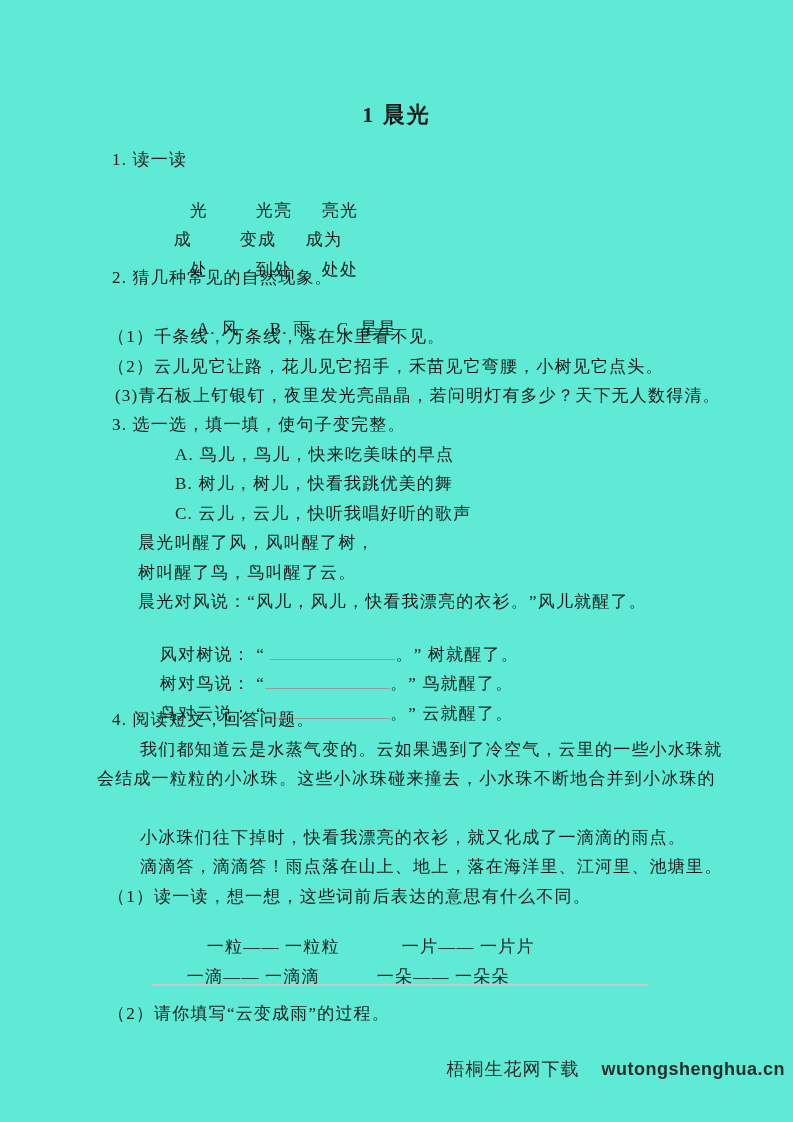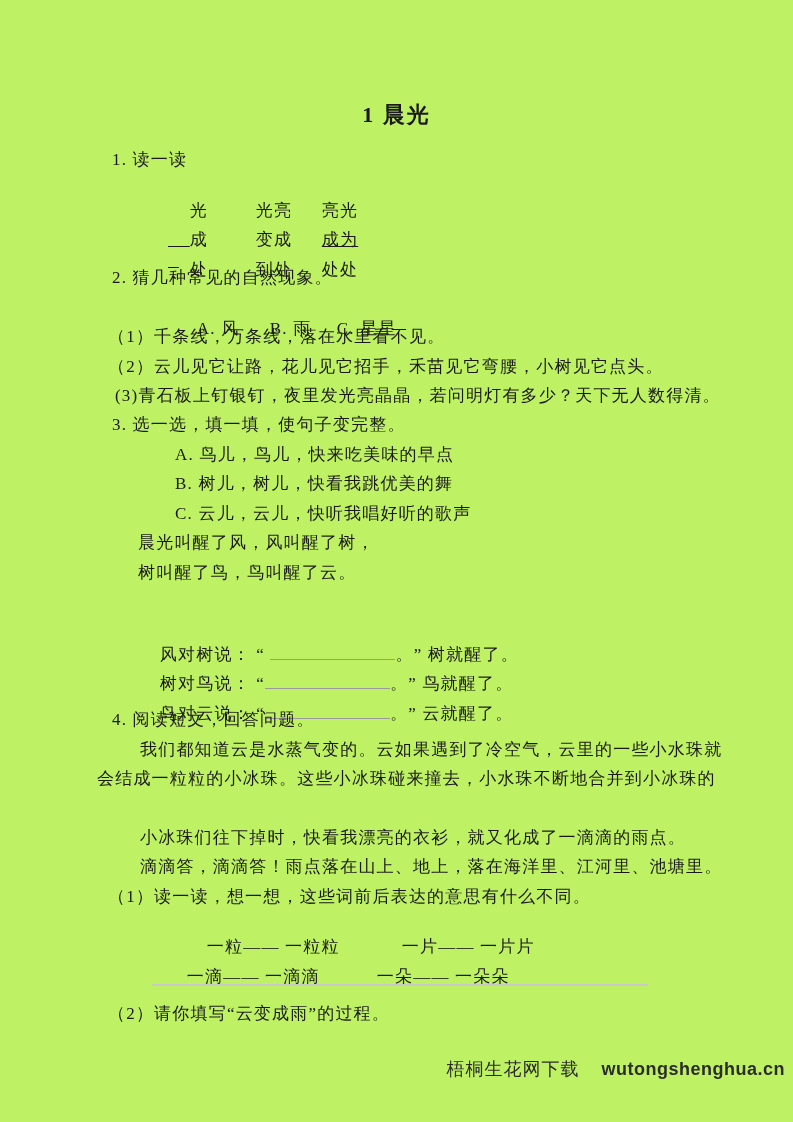--- a/index.html
+++ b/index.html
@@ -1,20 +1,20 @@
 <!DOCTYPE html>
 <html><head>
 <meta charset="utf-8">
 <style>
   html,body{margin:0;padding:0;background:#e9e9e9;}
   .page{
     position:relative;
     width:793px;height:1122px;
     margin:0 auto;
-    background:#bef264;
+    background:#5eead4;
     font-family:"Liberation Serif","DejaVu Serif",serif;
     color:#1a1a1a;
     overflow:hidden;
   }
   .ln{
     position:absolute;
     font-size:17px;
     line-height:21px;
     letter-spacing:1.2px;
     white-space:pre;
@@ -67,41 +67,42 @@
 <body>
 
 <div class="page">
 
   <div class="title">1 晨光</div>
 
   <div class="ln" style="left:112px;top:149px;">1. 读一读</div>
   <div class="ln" style="left:168px;top:179px;">
     <span class="col-66">光</span><span class="col-66">光亮</span><span>亮光</span>
   </div>
-  <div class="ln" style="left:168px;top:208px;text-decoration:underline;">
+  <div class="ln" style="left:152px;top:208px;">
     <span class="col-66">成</span><span class="col-66">变成</span><span>成为</span>
   </div>
   <div class="ln" style="left:168px;top:238px;">
     <span class="col-66">处</span><span class="col-66">到处</span><span>处处</span>
   </div>
 
   <div class="ln" style="left:112px;top:267px;">2. 猜几种常见的自然现象。</div>
   <div class="ln" style="left:175px;top:297px;">
     <span class="col-73">A. 风</span><span class="col-67">B. 雨</span><span>C. 星星</span>
   </div>
   <div class="ln" style="left:108px;top:326px;">（1）千条线，万条线，落在水里看不见。</div>
   <div class="ln" style="left:108px;top:356px;">（2）云儿见它让路，花儿见它招手，禾苗见它弯腰，小树见它点头。</div>
   <div class="ln" style="left:115px;top:385px;">(3)青石板上钉银钉，夜里发光亮晶晶，若问明灯有多少？天下无人数得清。</div>
 
   <div class="ln" style="left:112px;top:414px;">3. 选一选，填一填，使句子变完整。</div>
   <div class="ln" style="left:175px;top:444px;">A. 鸟儿，鸟儿，快来吃美味的早点</div>
   <div class="ln" style="left:175px;top:473px;">B. 树儿，树儿，快看我跳优美的舞</div>
   <div class="ln" style="left:175px;top:503px;">C. 云儿，云儿，快听我唱好听的歌声</div>
   <div class="ln" style="left:138px;top:532px;">晨光叫醒了风，风叫醒了树，</div>
   <div class="ln" style="left:138px;top:562px;">树叫醒了鸟，鸟叫醒了云。</div>
+  <div class="ln" style="left:138px;top:591px;">晨光对风说：“风儿，风儿，快看我漂亮的衣衫。”风儿就醒了。</div>
   <div class="ln" style="left:138px;top:621px;">
     <span>风对树说： “ </span><span class="blank"></span><span>。” 树就醒了。</span>
   </div>
   <div class="ln" style="left:138px;top:650px;">
     <span>树对鸟说： “</span><span class="blank"></span><span>。” 鸟就醒了。</span>
   </div>
   <div class="ln" style="left:138px;top:680px;">
     <span>鸟对云说： “</span><span class="blank"></span><span>。” 云就醒了。</span>
   </div>
 

